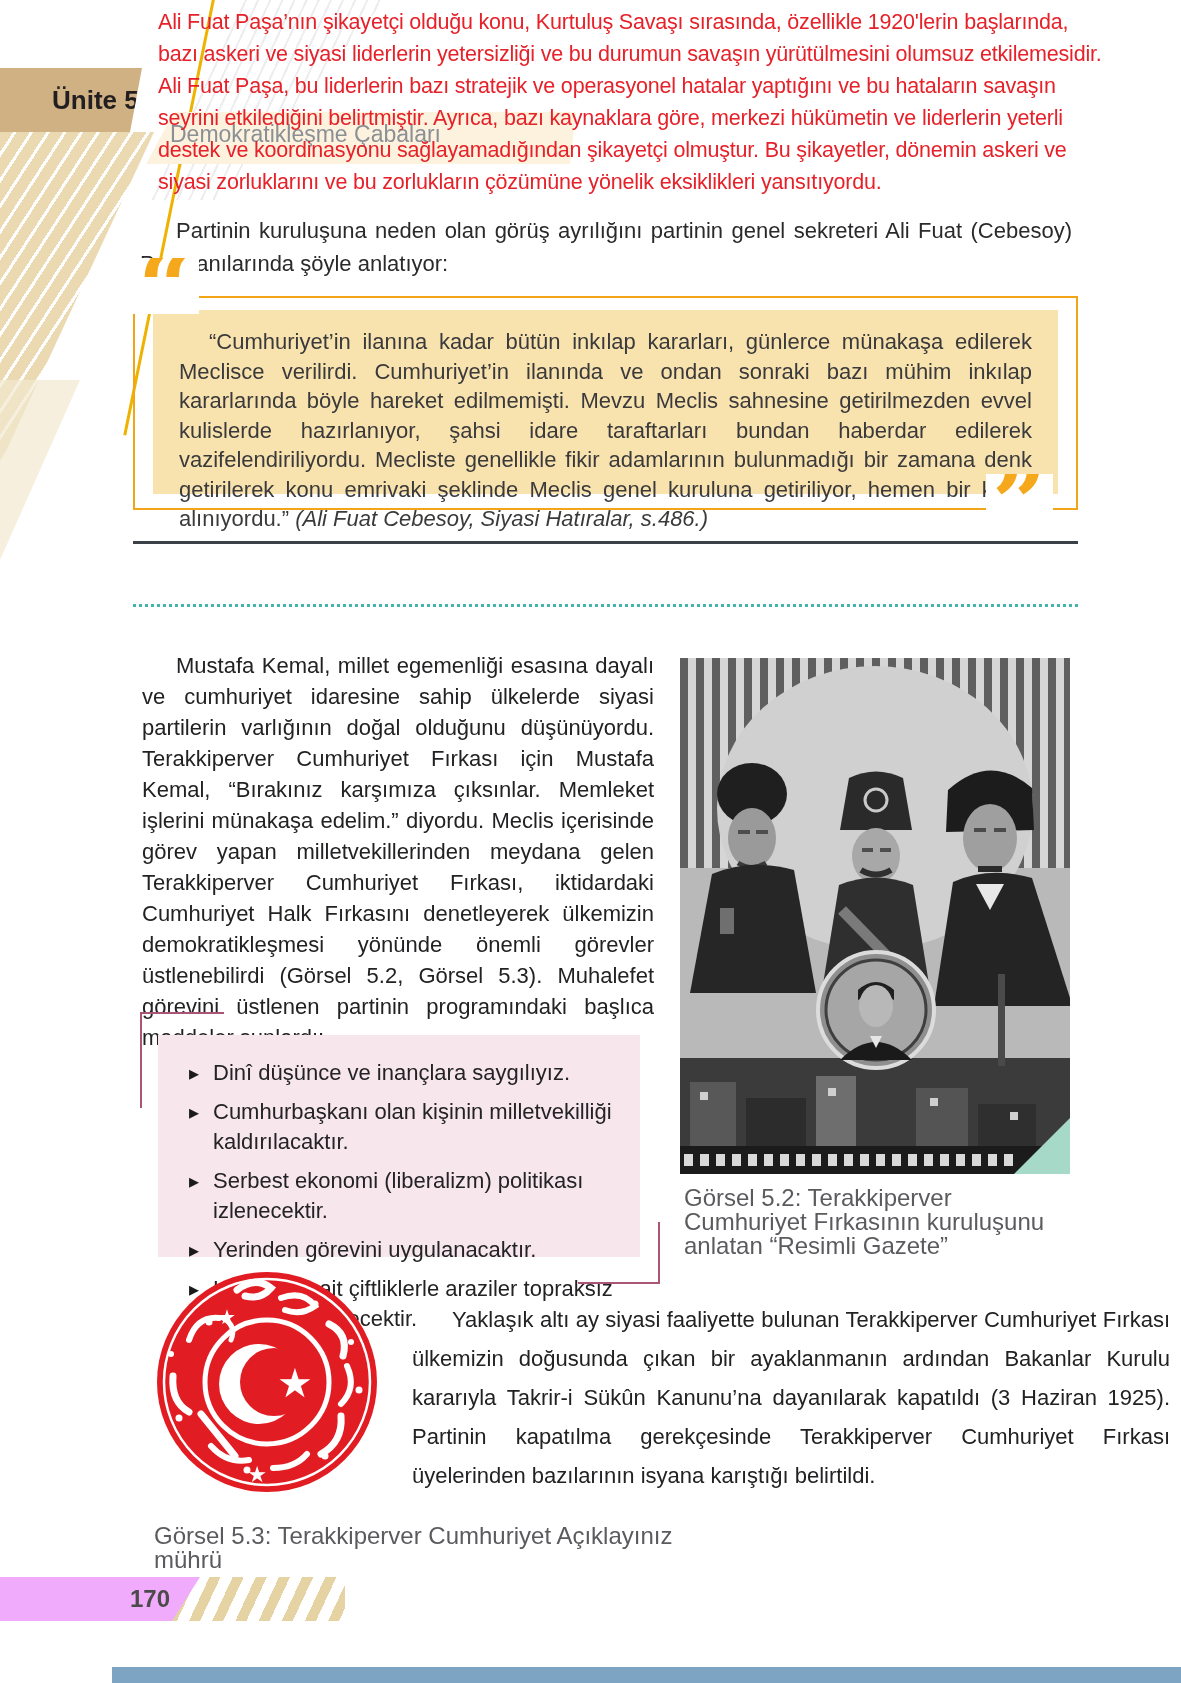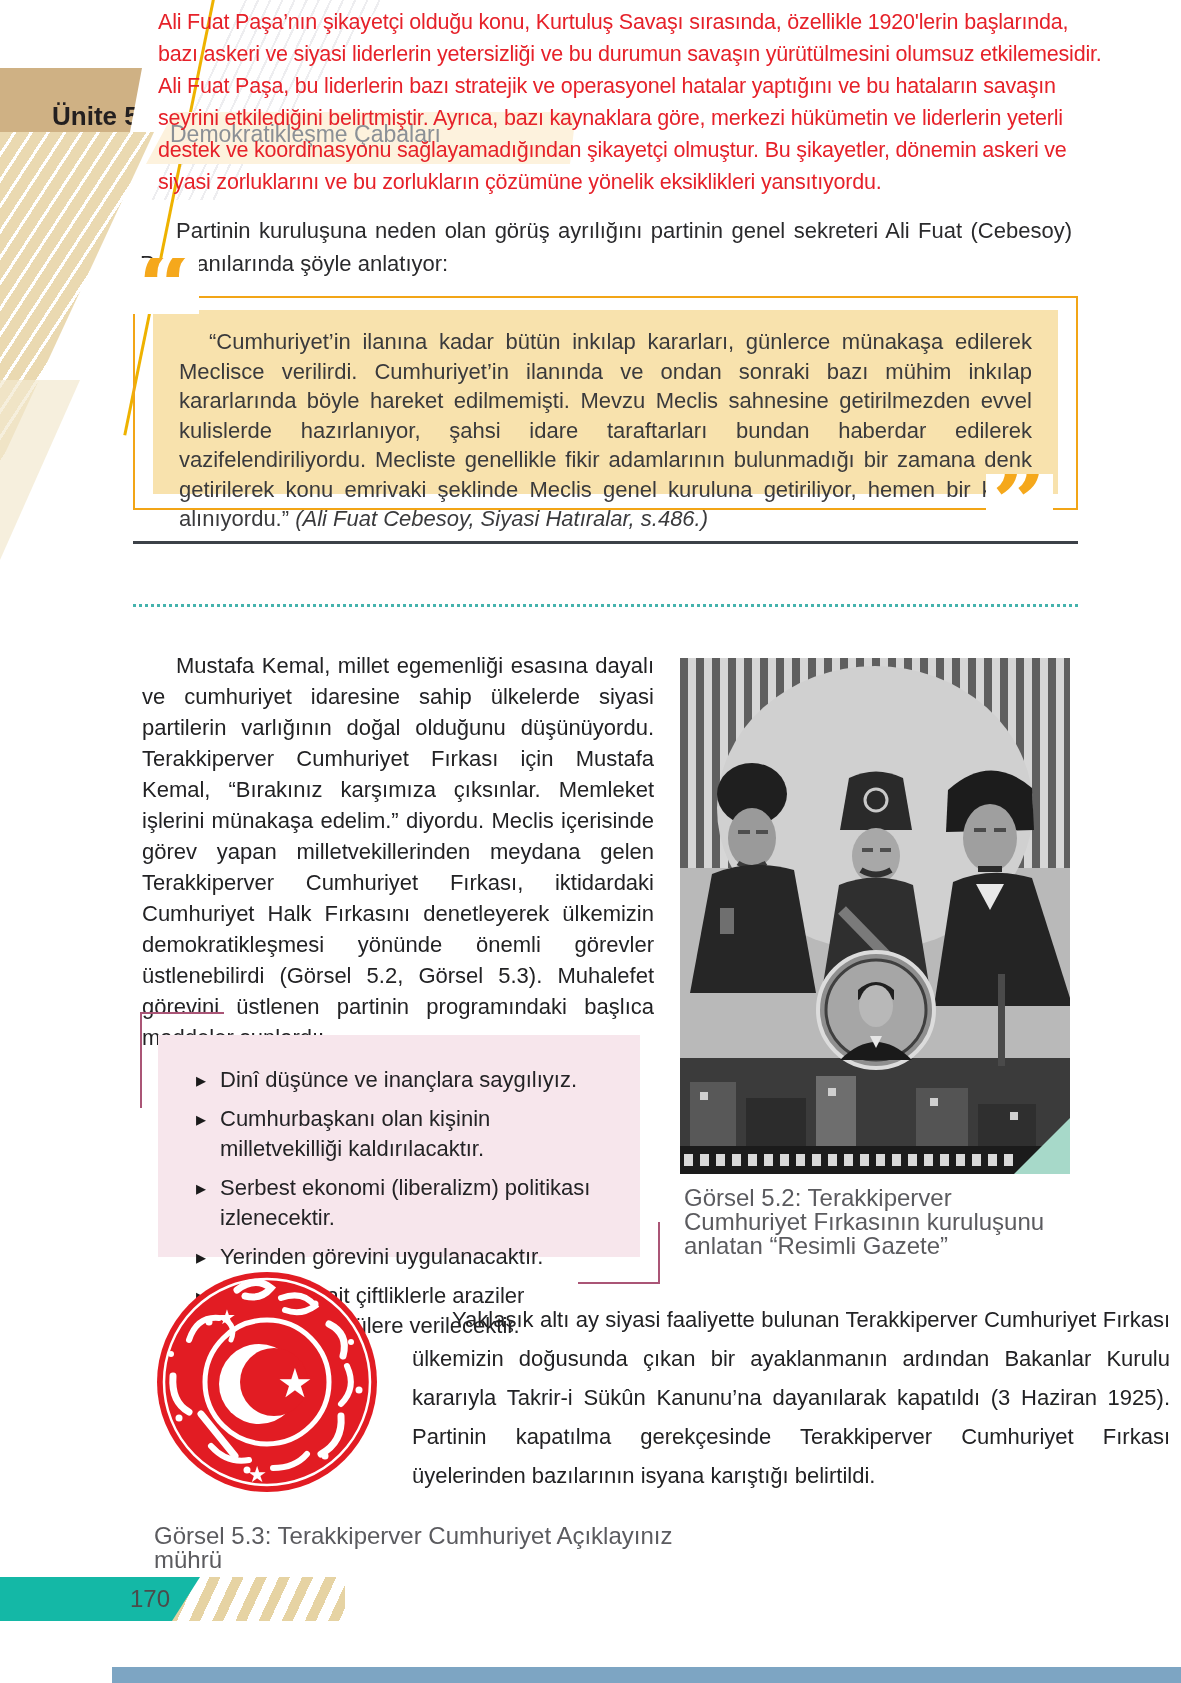--- a/index.html
+++ b/index.html
@@ -17,21 +17,21 @@
   .deco-stripes-topleft{
     left:150px;top:0;width:235px;height:200px;
     background:repeating-linear-gradient(115deg,transparent 0 9px,#e9e9ec 9px 11px);
     clip-path:polygon(38% 0,100% 0,30% 100%,0 100%);
     opacity:.8;
   }
   .unit-tab{
     left:0;top:68px;width:142px;height:64px;
     background:#cfb184;
     clip-path:polygon(0 0,100% 0,calc(100% - 12px) 100%,0 100%);
-    display:flex;align-items:flex-end;
+    display:flex;align-items:center;
     padding-left:52px;box-sizing:border-box;
     font-weight:bold;font-size:26px;color:#231f20;
   }
   .beige-wedge{
     left:0;top:132px;width:154px;height:332px;
     background:
       repeating-linear-gradient(123deg,#ead9b1 0 11px,#ffffff 11px 14px);
     clip-path:polygon(0 0,100% 0,0 100%);
   }
   .beige-wedge2{
@@ -107,21 +107,21 @@
   .main-par{
     left:142px;top:650px;width:512px;
     font-size:22px;line-height:31px;text-align:justify;text-indent:34px;
     color:#222224;
   }
   .list-box{
     left:158px;top:1035px;width:482px;height:222px;
     background:#f7e6ec;box-sizing:border-box;
     padding:16px 16px 10px 22px;
   }
-  .list-box ul{margin:14px;padding:0;list-style:none;}
+  .list-box ul{margin:7px;padding:0;list-style:none;}
   .list-box li{
     position:relative;
     font-size:22px;line-height:30px;color:#232325;
     padding-left:26px;margin-bottom:9px;
   }
   .list-box li::before{
     content:"▸";position:absolute;left:2px;top:0;
     font-size:20px;color:#1a1a1a;
   }
   .bracket-tl{
@@ -148,25 +148,25 @@
     color:#222224;
   }
 
   
   .footer-stripes{
     left:140px;top:1577px;width:205px;height:44px;
     background:repeating-linear-gradient(115deg,#e6d3a3 0 10px,#ffffff 10px 21px);
   }
   .footer-tan{
     left:0;top:1577px;width:200px;height:44px;
-    background:#14b8a6;
+    background:#f0abfc;
     clip-path:polygon(0 0,100% 0,calc(100% - 28px) 100%,0 100%);
     display:flex;align-items:center;justify-content:flex-end;
     padding-right:30px;box-sizing:border-box;
-    font-size:24px;color:#4b4b4b;
+    font-size:24px;color:#4b4b4b;font-weight:bold;
   }
   .bottom-bar{left:112px;top:1667px;width:1069px;height:16px;background:#7da5c3;}
 </style>
 </head>
 <body>
 
 <div id="page">
 
   <div class="abs deco-stripes-topleft"></div>
   <div class="abs beige-wedge"></div>

